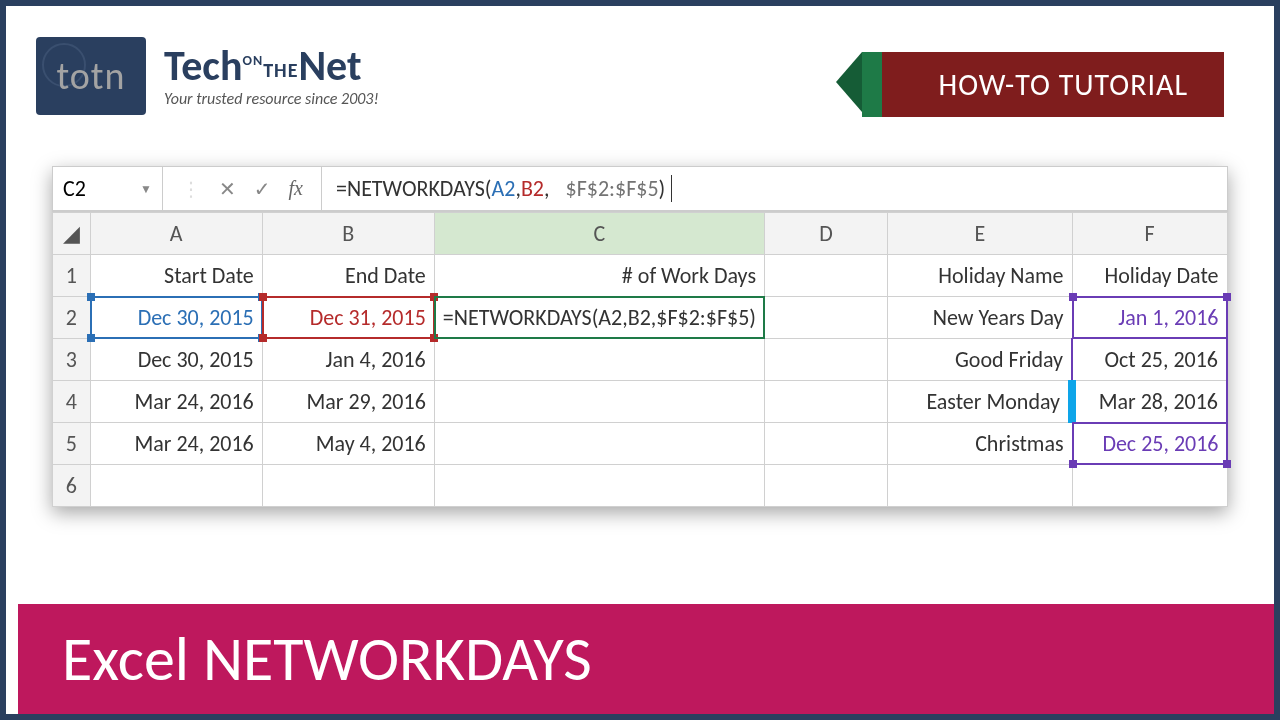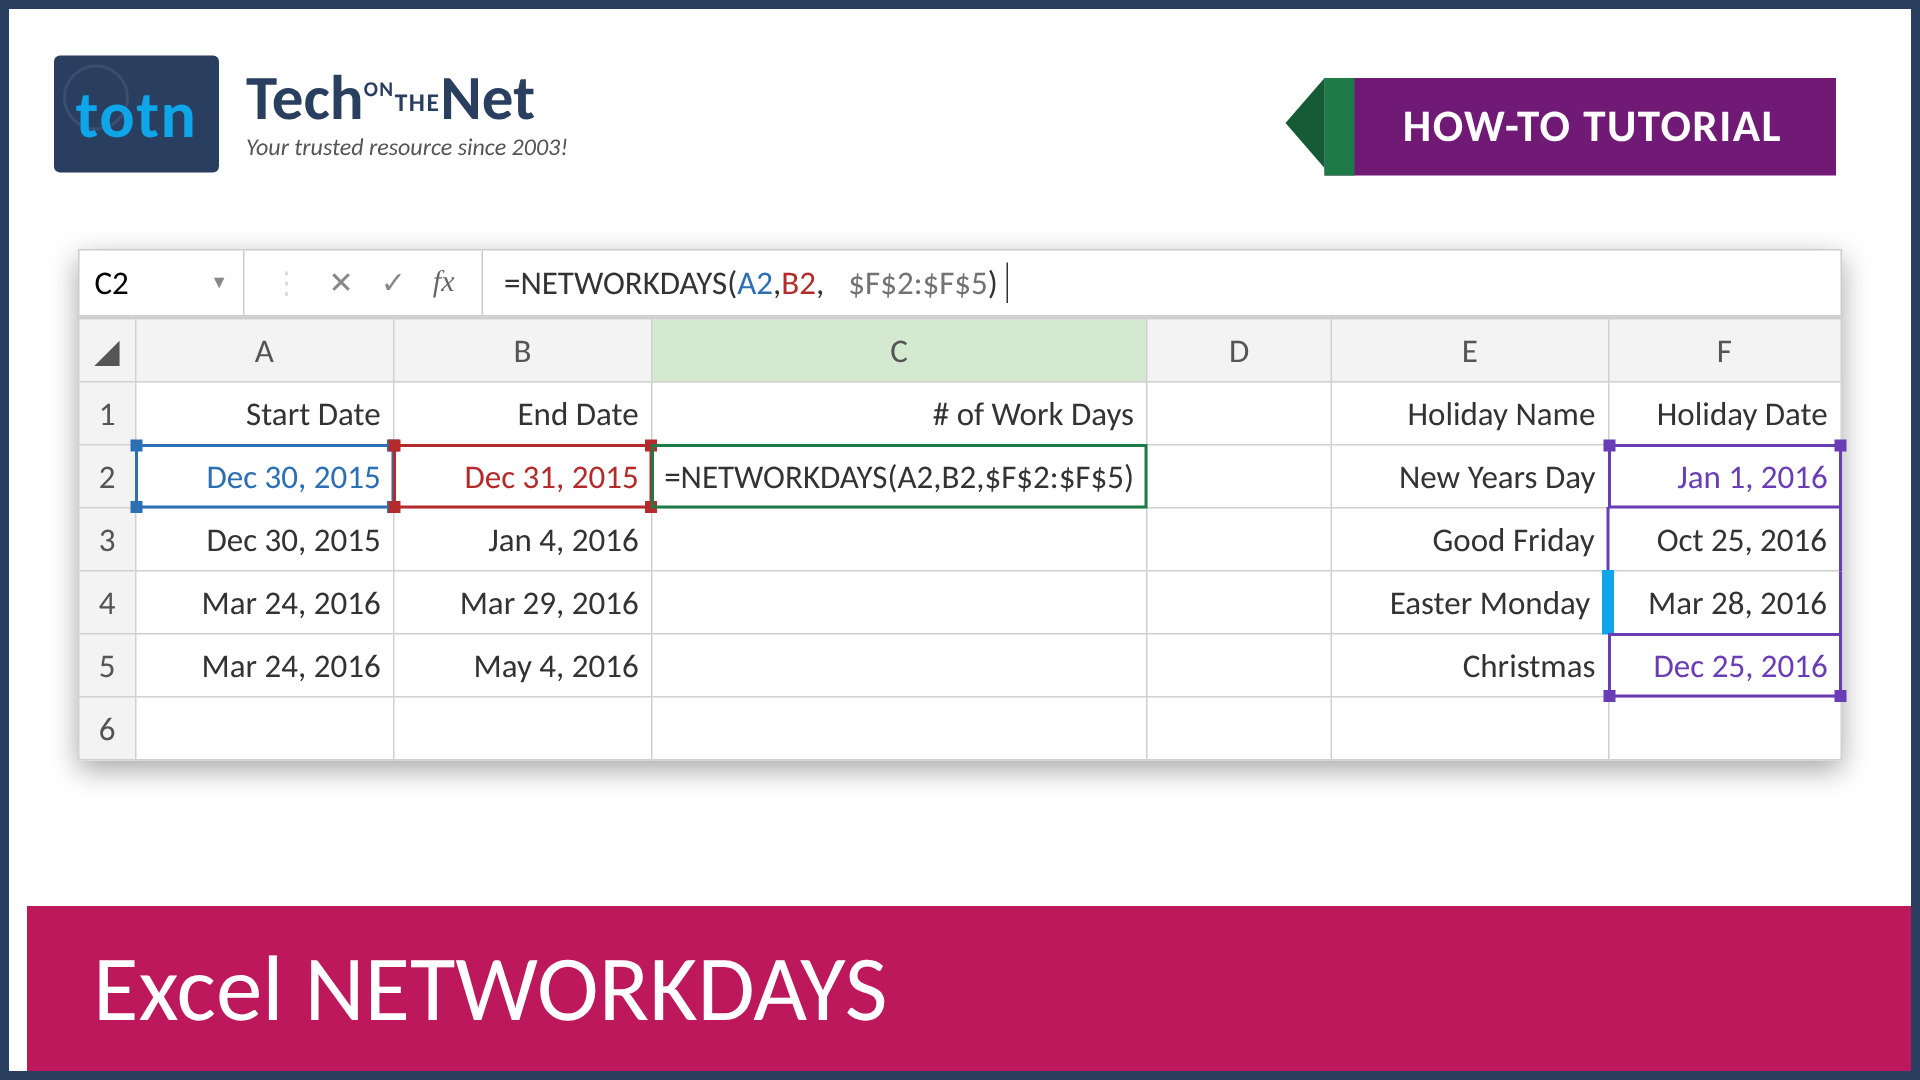--- a/index.html
+++ b/index.html
@@ -5,28 +5,28 @@
 * { margin: 0; padding: 0; box-sizing: border-box; }
 body { width: 1280px; height: 720px; font-family: Calibri, Arial, sans-serif; background: #fff; overflow: hidden; }
 
 .frame { width: 1280px; height: 720px; border: 6px solid #2a3f5f; background: #fff; position: relative; }
 
 
 .header { height: 140px; display: flex; align-items: center; padding: 0 30px; }
 .logo-block { display: flex; align-items: center; gap: 18px; }
 .totn-badge { width: 110px; height: 78px; background: #2a3f5f; display: flex; align-items: center; justify-content: center; border-radius: 4px; position: relative; overflow: hidden; }
 .totn-badge::before { content:""; position:absolute; left:6px; top:6px; width:40px; height:40px; border:2px solid #4a6080; border-radius:50%; opacity:.5;}
-.totn-badge span { color:#0ea5e9; font-size:44px; font-weight:bold; letter-spacing:1px; position:relative; }
+.totn-badge span { color:#a3a3a3; font-size:38px; font-weight:normal; letter-spacing:1px; position:relative; }
 .brand-text { display:flex; flex-direction:column; }
 .brand-main { font-size:42px; font-weight:bold; color:#2a3f5f; line-height:1; }
 .brand-main .on { font-size:14px; vertical-align: super; letter-spacing:1px; }
-.brand-main .the { font-size:17px; vertical-align: middle; letter-spacing:1px; }
+.brand-main .the { font-size:20px; vertical-align: middle; letter-spacing:1px; }
 .brand-tag { font-size:16px; color:#555; font-style:italic; margin-top:2px; }
 
-.ribbon { position:absolute; right:50px; top:46px; background:#701a75; color:#fff; font-size:30px; font-weight:bold; padding:14px 36px 14px 52px; letter-spacing:1px; }
+.ribbon { position:absolute; right:50px; top:46px; background:#7f1d1d; color:#fff; font-size:30px; font-weight:normal; padding:14px 36px 14px 76px; letter-spacing:1px; }
 .ribbon::before { content:""; position:absolute; left:-26px; top:0; border-top:30px solid transparent; border-bottom:30px solid transparent; border-right:26px solid #155c36; }
 .ribbon::after { content:""; position:absolute; left:0; top:0; height:100%; width:20px; background:#1e7a47; }
 
 
 .card { margin: 20px 46px 0; box-shadow: 0 6px 18px rgba(0,0,0,.35); background:#fff; }
 .formula-bar { display:flex; align-items:center; border:1px solid #ccc; }
 .name-box { width:110px; border-right:1px solid #ccc; padding:8px 10px; font-size:22px; display:flex; align-items:center; justify-content:space-between; }
 .name-box .caret { color:#888; font-size:12px; }
 .fx-controls { display:flex; align-items:center; gap:18px; padding:0 18px; color:#888; font-size:20px; }
 .fx-controls .divider { color:#ddd; }

